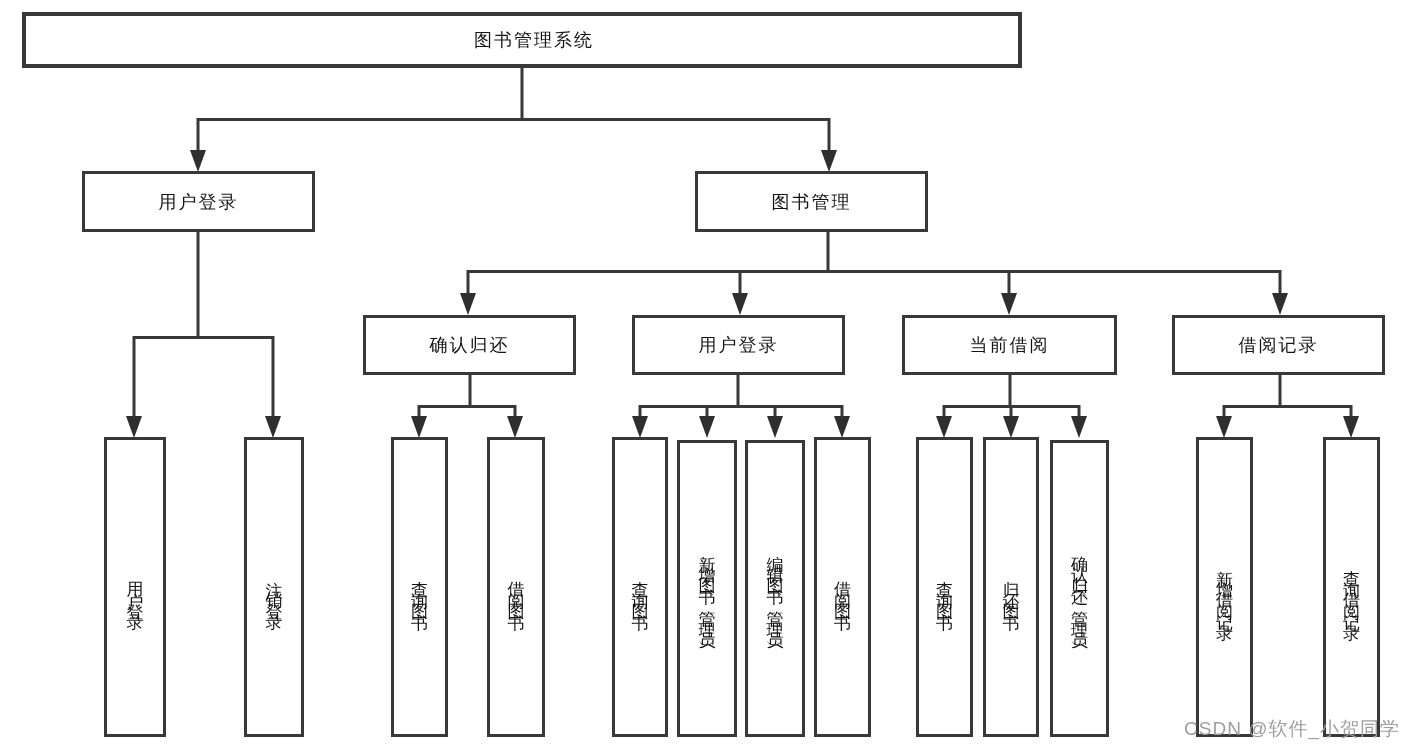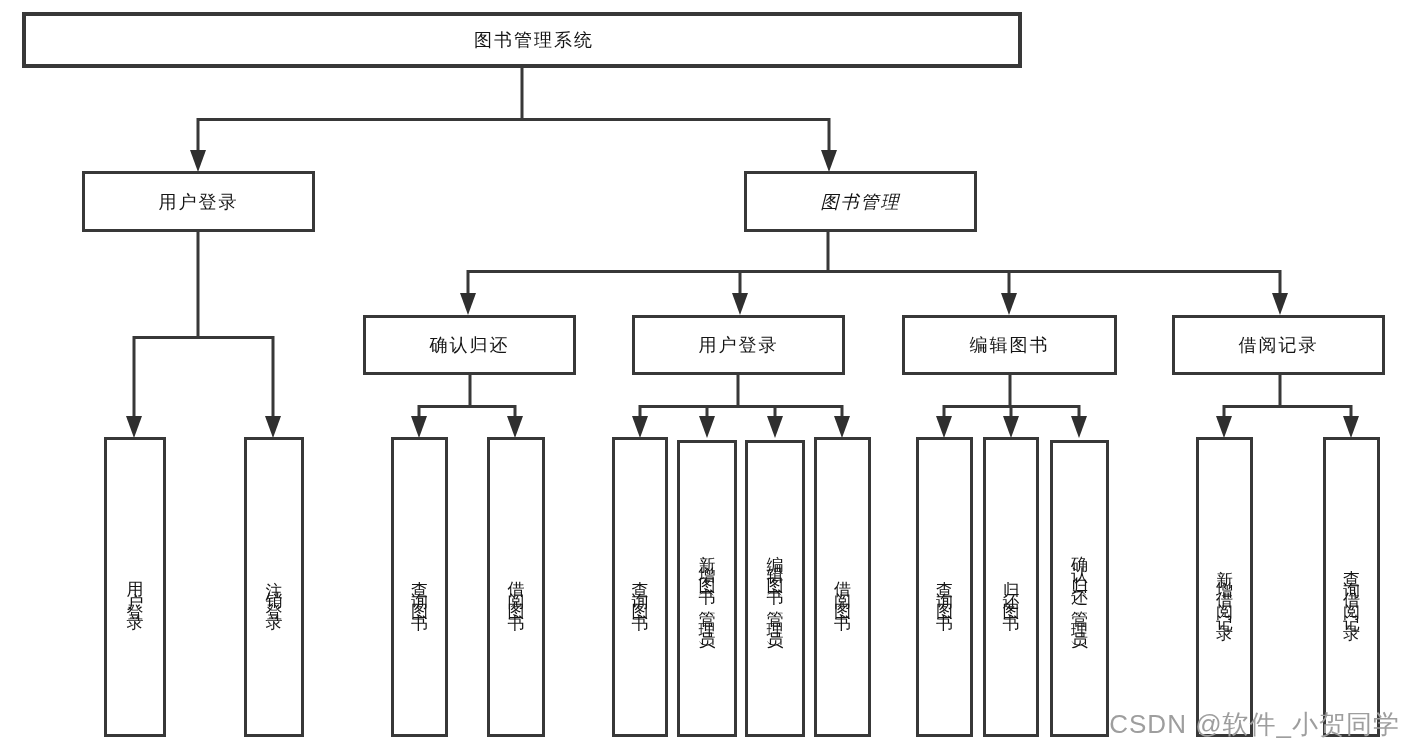--- a/index.html
+++ b/index.html
@@ -42,21 +42,21 @@
     text-orientation: mixed;
     font-size: 17px;
     letter-spacing: 11px;
     line-height: 1;
     padding-top: 6px;
   }
   .watermark {
     position: absolute;
     right: 5px;
     bottom: 5px;
-    font-size: 26px;
+    font-size: 19px;
     color: #9e9e9e;
     letter-spacing: 1px;
     white-space: nowrap;
     z-index: 5;
   }
 </style>
 </head>
 <body>
 
 <div class="canvas">
@@ -97,25 +97,25 @@
       <polygon points="1011,438 1003,416 1019,416"></polygon>
       <polygon points="1079,438 1071,416 1087,416"></polygon>
       <polygon points="1224,438 1216,416 1232,416"></polygon>
       <polygon points="1351,438 1343,416 1359,416"></polygon>
     </g>
   </svg>
 
   <div class="node h" style="left:22px; top:12px; width:1000px; height:56px; border-width:4px;padding-left:24px;">图书管理系统</div>
 
   <div class="node h" style="left:82px; top:171px; width:233px; height:61px;">用户登录</div>
-  <div class="node h" style="left:744px; top:171px; width:233px; height:61px;font-style:italic;">图书管理</div>
+  <div class="node h" style="left:695px; top:171px; width:233px; height:61px;">图书管理</div>
 
   <div class="node h" style="left:363px; top:315px; width:213px; height:60px;">确认归还</div>
   <div class="node h" style="left:632px; top:315px; width:213px; height:60px;">用户登录</div>
-  <div class="node h" style="left:902px; top:315px; width:215px; height:60px;">编辑图书</div>
+  <div class="node h" style="left:902px; top:315px; width:215px; height:60px;">当前借阅</div>
   <div class="node h" style="left:1172px; top:315px; width:213px; height:60px;">借阅记录</div>
 
   <div class="node v" style="left:104px; top:437px; width:62px; height:300px;">用户登录</div>
   <div class="node v" style="left:244px; top:437px; width:60px; height:300px;">注销登录</div>
 
   <div class="node v" style="left:391px; top:437px; width:57px; height:300px;">查询图书</div>
   <div class="node v" style="left:487px; top:437px; width:58px; height:300px;">借阅图书</div>
 
   <div class="node v" style="left:612px; top:437px; width:56px; height:300px;">查询图书</div>
   <div class="node v" style="left:677px; top:440px; width:60px; height:297px;">新增图书（管理员）</div>

